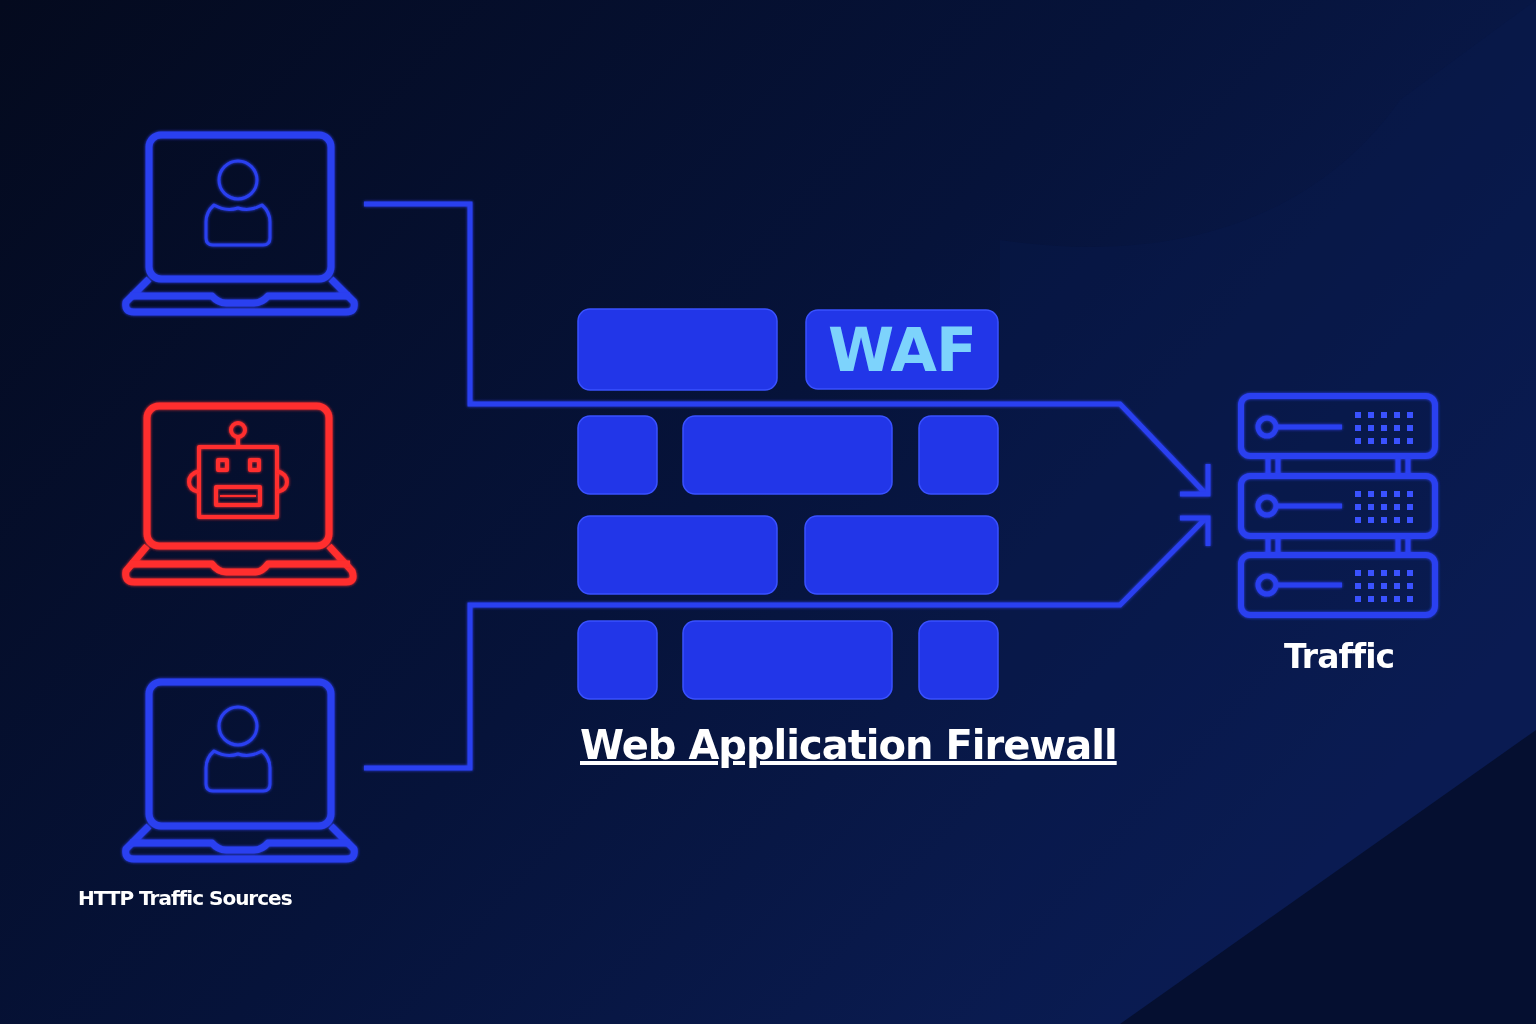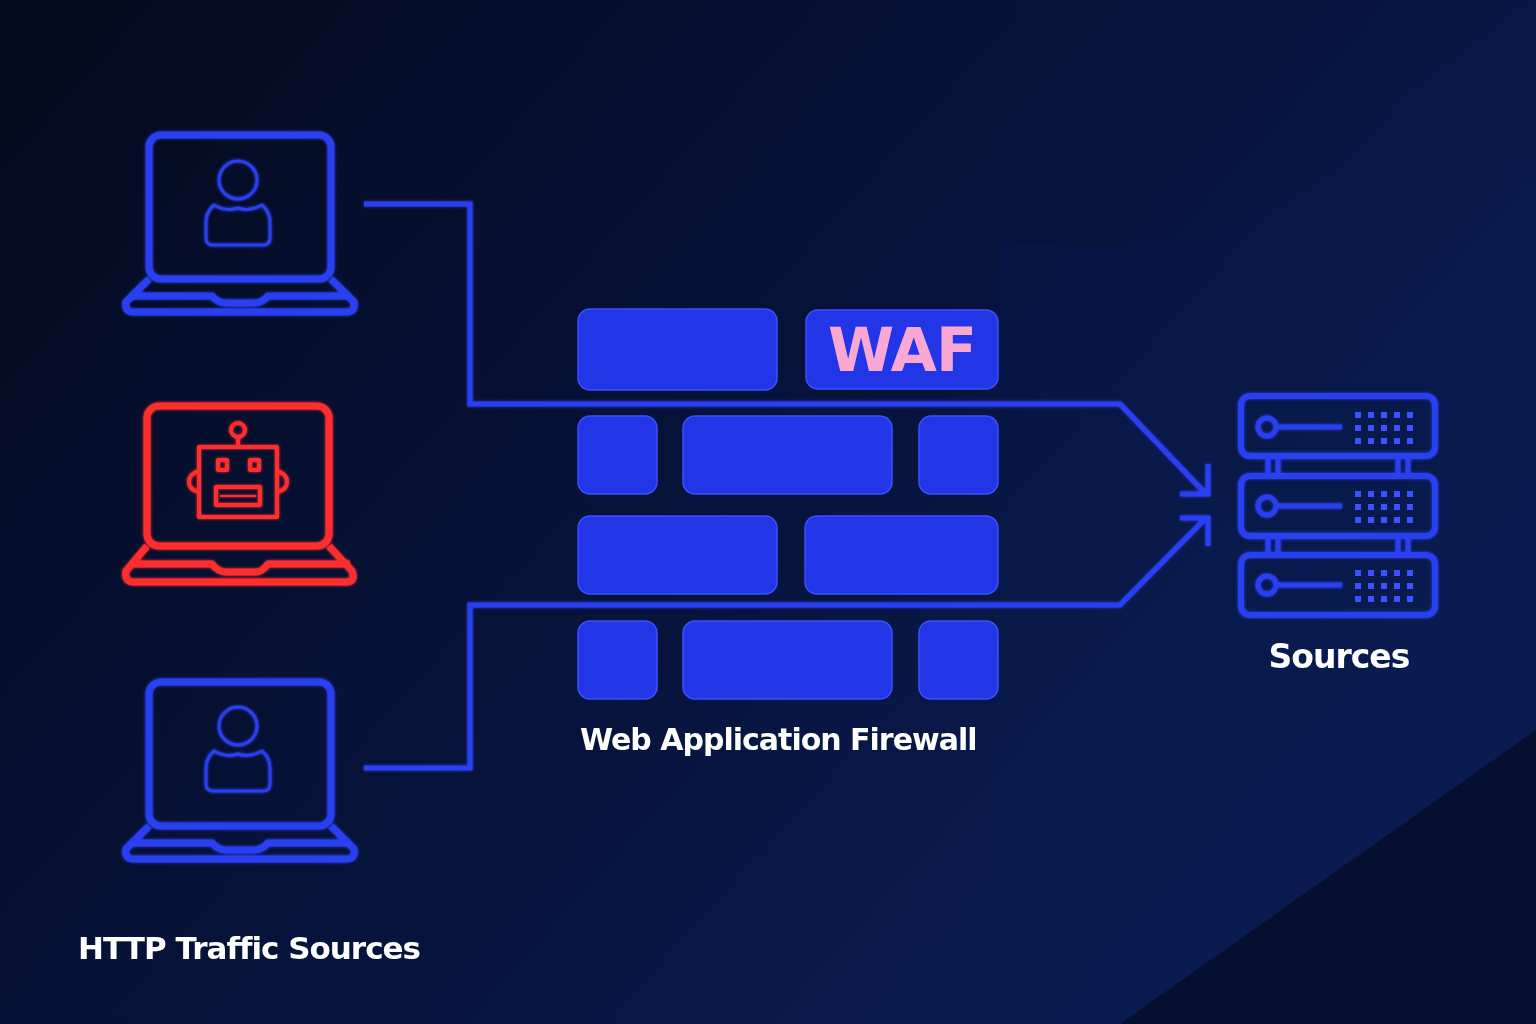--- a/index.html
+++ b/index.html
@@ -8,27 +8,27 @@
     background:#050d24;
     font-family:"DejaVu Sans", sans-serif;
   }
   .bg { position:absolute; inset:0; }
   .diagram { position:absolute; left:0; top:0; width:1536px; height:1024px; }
   .label {
     position:absolute; color:#ffffff; font-weight:bold;
     font-family:"DejaVu Sans", sans-serif; letter-spacing:-1px;
     white-space:nowrap;
   }
-  #lbl-sources { left:78px; top:930px; font-size:31px; }
-  #lbl-waf { left:580px; top:722px; font-size:30px; }
+  #lbl-sources { left:78px; top:886px; font-size:20px; }
+  #lbl-waf { left:580px; top:722px; font-size:40px;text-decoration:underline; }
   #lbl-server { left:1236px; top:636px; font-size:33px; text-align:center; width:206px; line-height:42px; }
   .waf-text {
     position:absolute; left:806px; top:310px; width:192px; height:79px;
     display:flex; align-items:center; justify-content:center;
-    color:#f9a8d4; font-weight:bold; font-size:60px; letter-spacing:-1px;
+    color:#7dd3fc; font-weight:bold; font-size:60px; letter-spacing:-1px;
     font-family:"DejaVu Sans", sans-serif;
   }
 </style>
 </head>
 <body>
 
 <svg class="bg" width="1536" height="1024" viewBox="0 0 1536 1024">
   <defs>
     <linearGradient id="bgGrad" x1="0" y1="0" x2="1" y2="0.6">
       <stop offset="0" stop-color="#040a1e"></stop>
@@ -180,14 +180,14 @@
       <rect x="1381" y="596" width="6" height="6"></rect>
       <rect x="1394" y="596" width="6" height="6"></rect>
       <rect x="1407" y="596" width="6" height="6"></rect>
     </g>
 </svg>
 
 <div class="waf-text">WAF</div>
 <div class="label" id="lbl-waf">Web Application Firewall</div>
 <div class="label" id="lbl-sources">HTTP Traffic Sources</div>
 <div class="label" id="lbl-server">
-  <div>Sources</div>
+  <div>Traffic</div>
 </div>
 
 </body></html>

